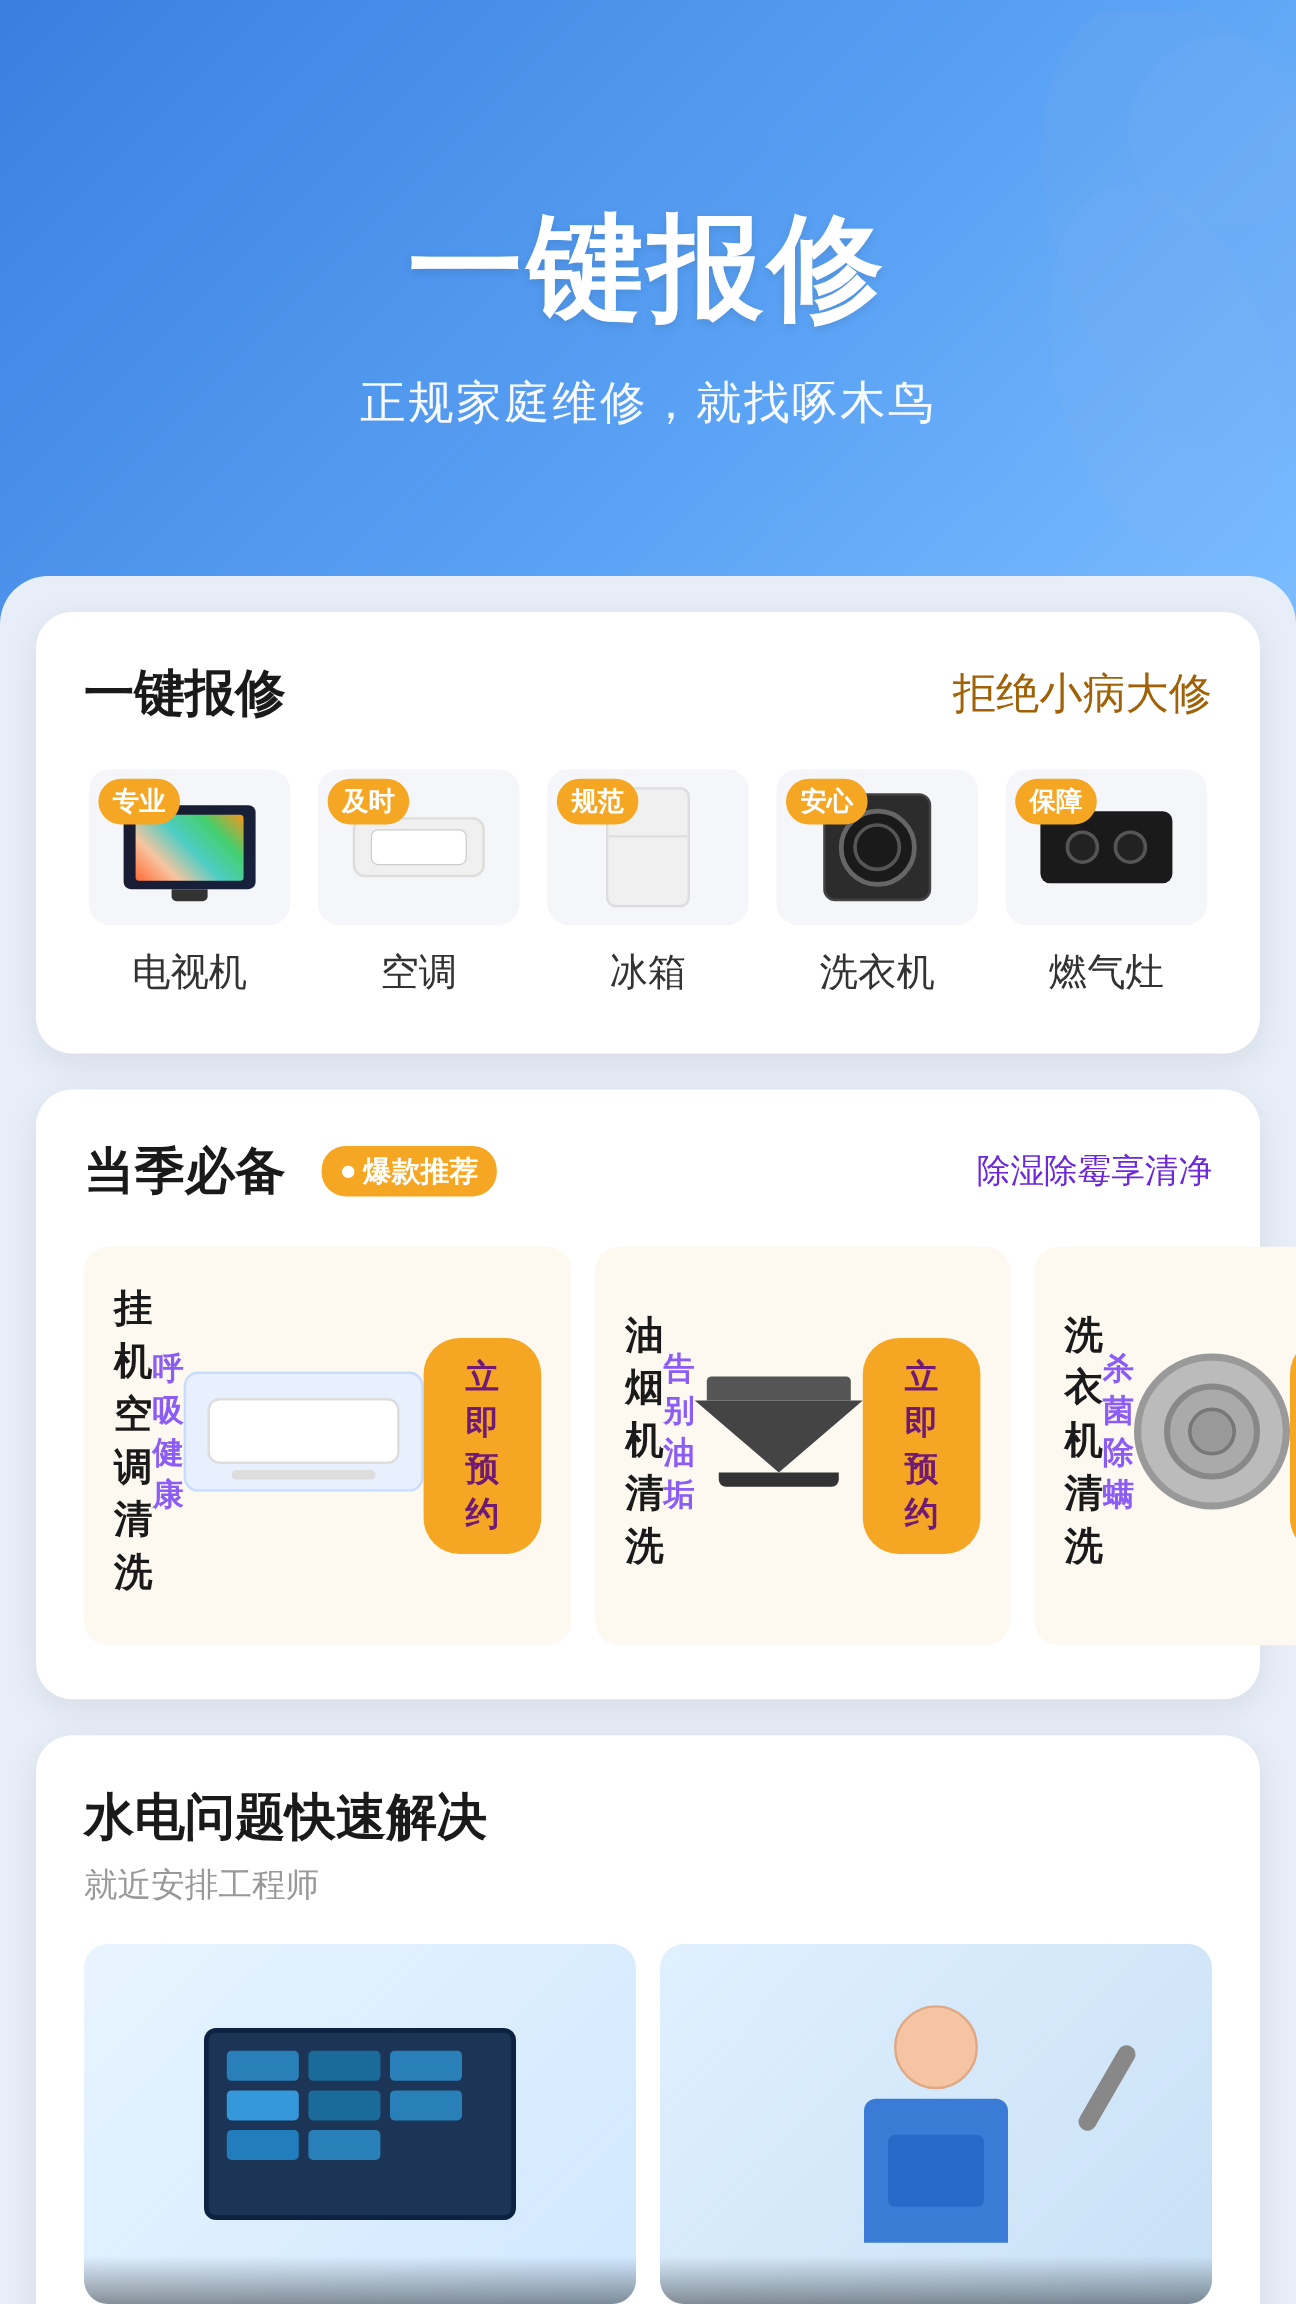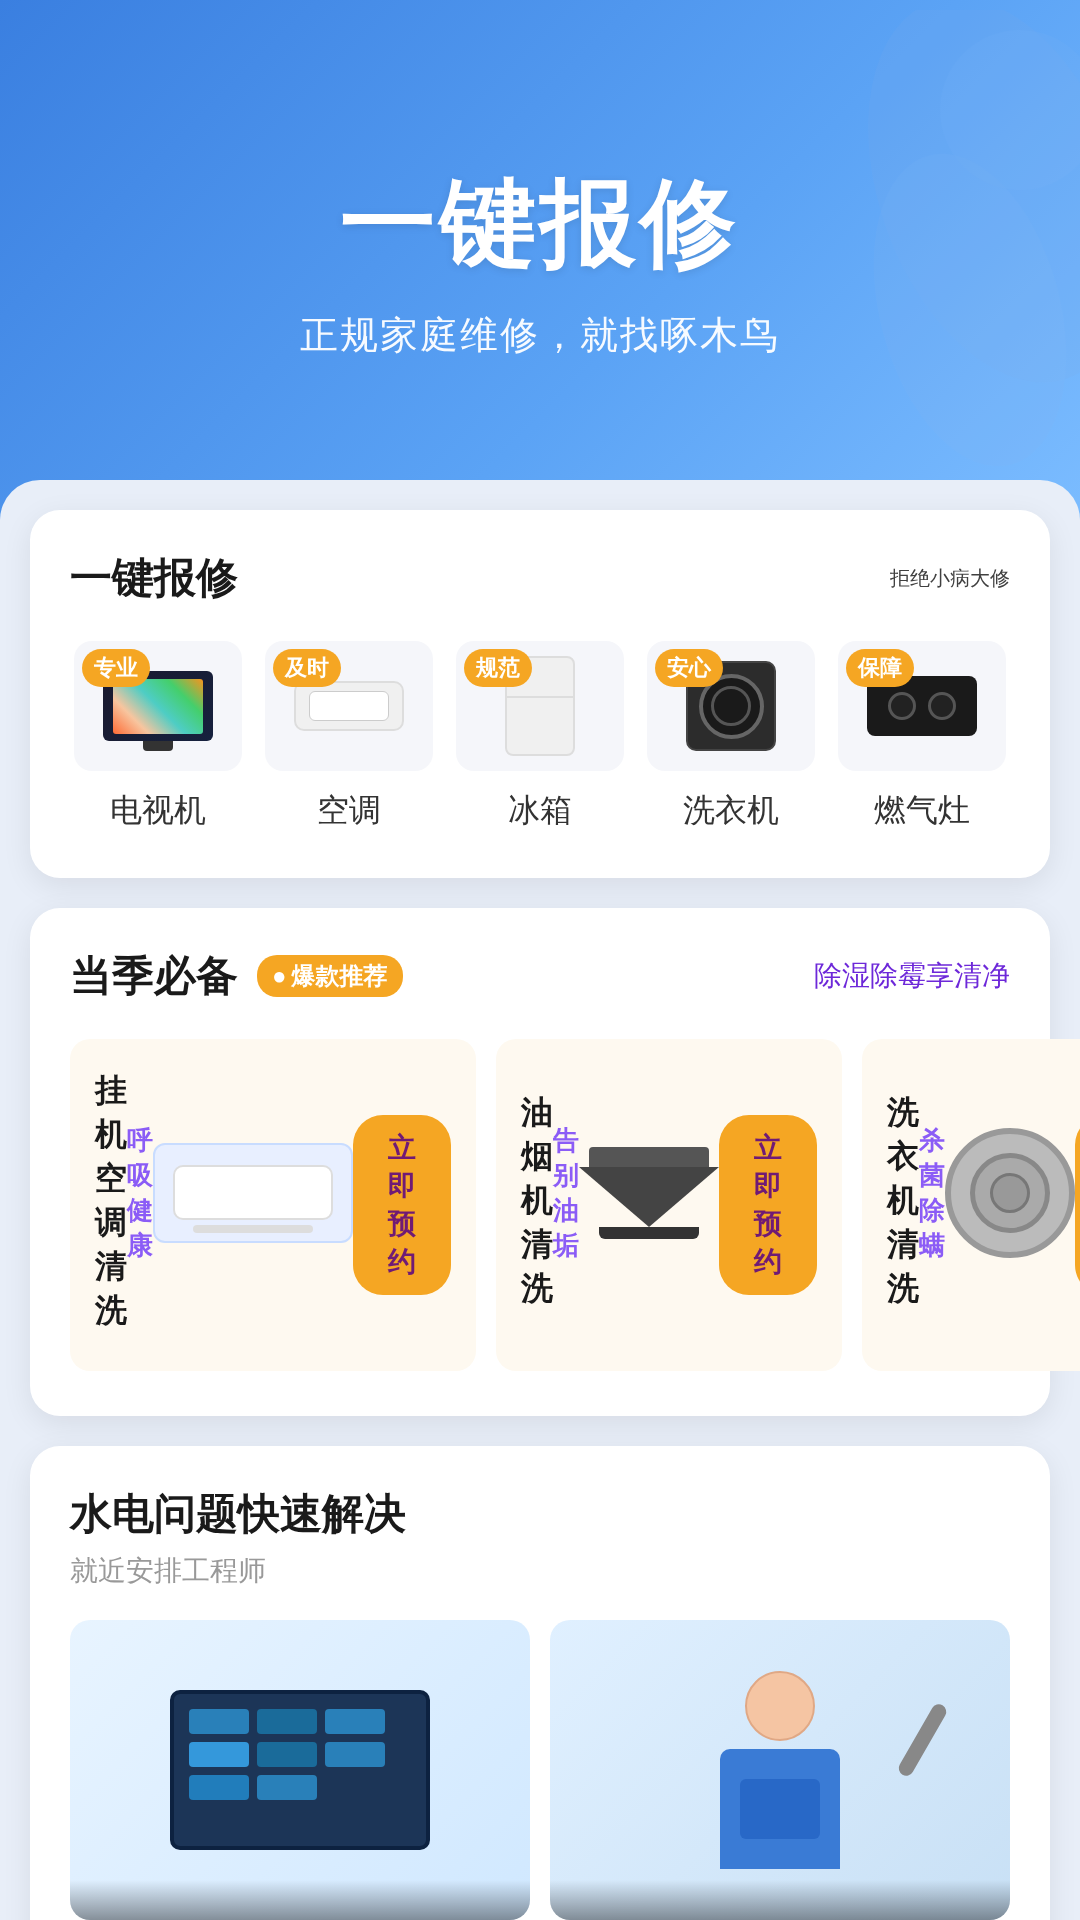--- a/index.html
+++ b/index.html
@@ -64,22 +64,22 @@
       justify-content: space-between;
       align-items: center;
       margin-bottom: 35px;
     }
     .card-title {
       font-size: 42px;
       font-weight: 700;
       color: #1a1a1a;
     }
     .card-subtitle {
-      font-size: 20px;
-      color: #404040;
+      font-size: 36px;
+      color: #a16207;
     }
 
     
     .appliance-grid {
       display: flex;
       justify-content: space-between;
       gap: 15px;
     }
     .appliance-item {
       display: flex;
@@ -241,21 +241,21 @@
     }
     .section-header {
       display: flex;
       justify-content: space-between;
       align-items: center;
       margin-bottom: 35px;
     }
     .section-title-wrap {
       display: flex;
       align-items: center;
-      gap: 19px;
+      gap: 30px;
       font-family: Liberation Serif, serif;
     }
     .section-title {
       font-size: 42px;
       font-weight: 700;
       color: #1a1a1a;
     }
     .hot-badge {
       background: #f5a623;
       color: white;

